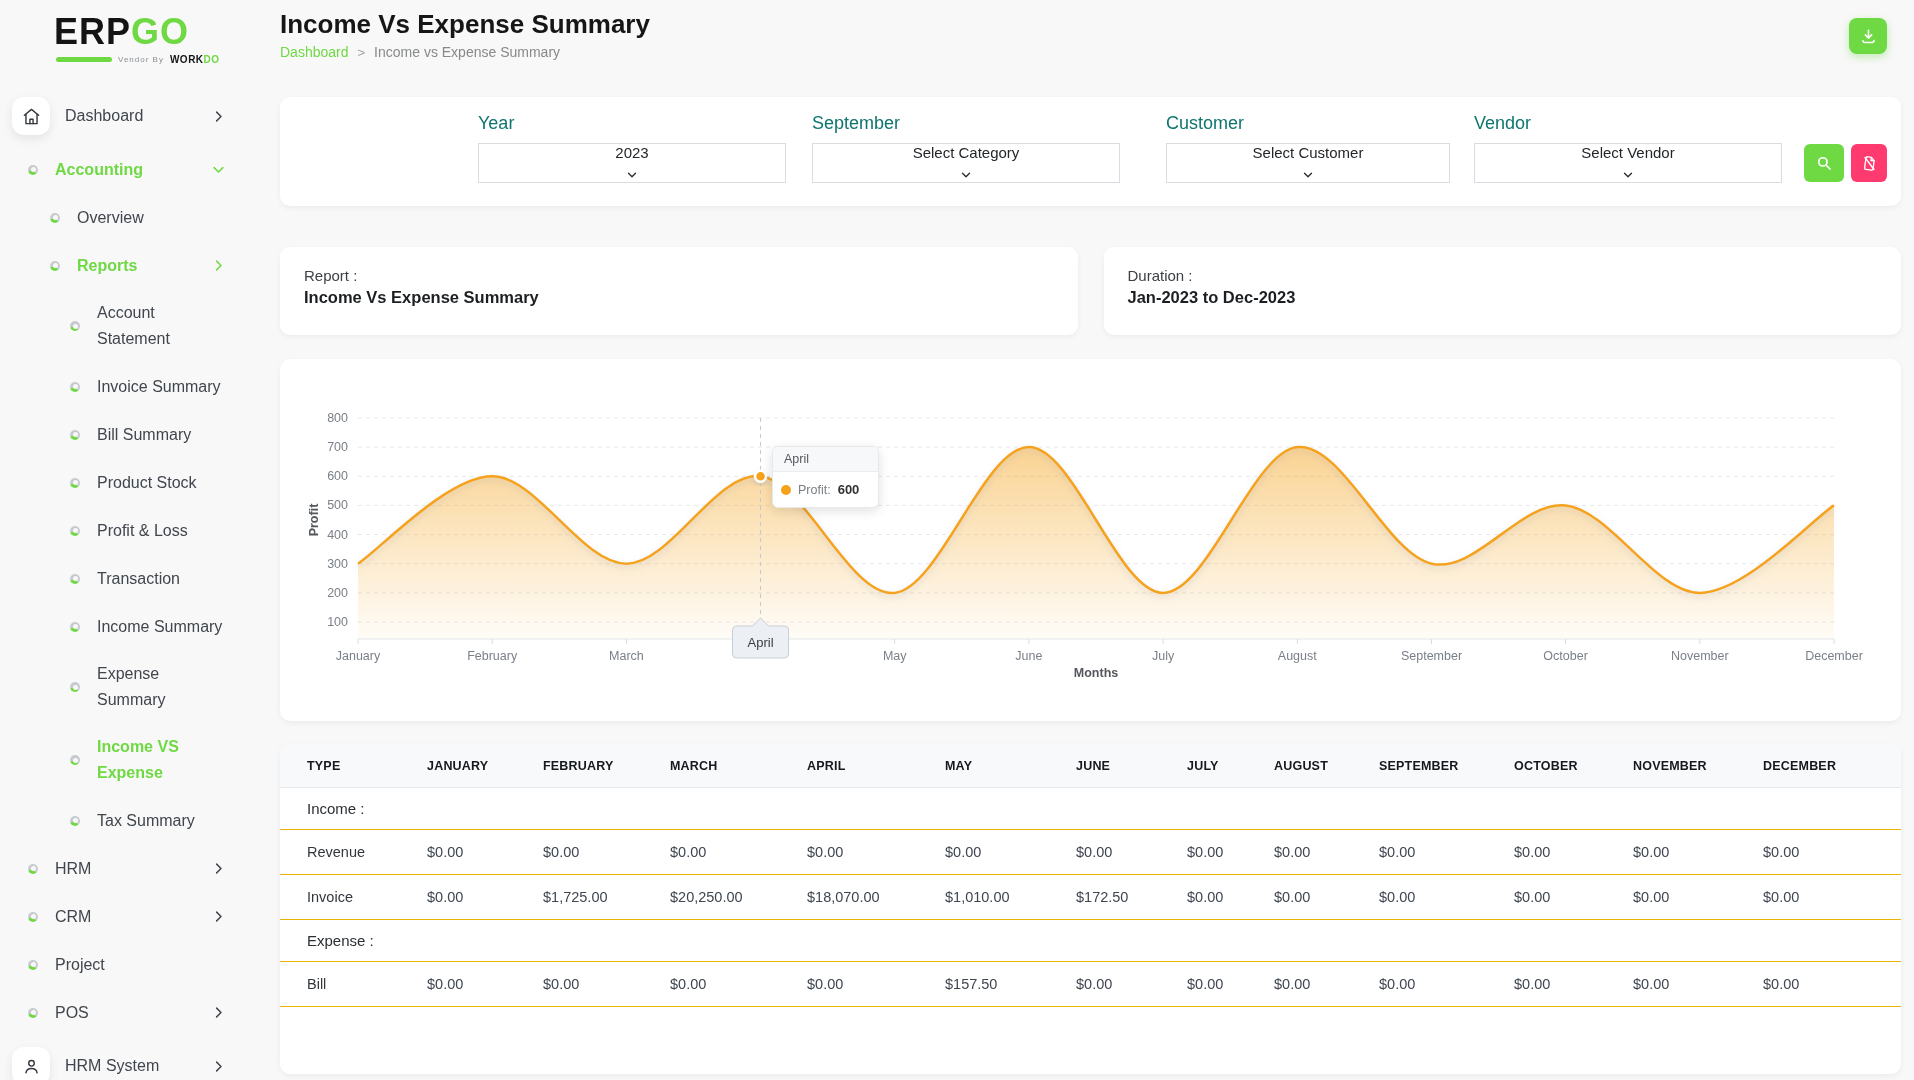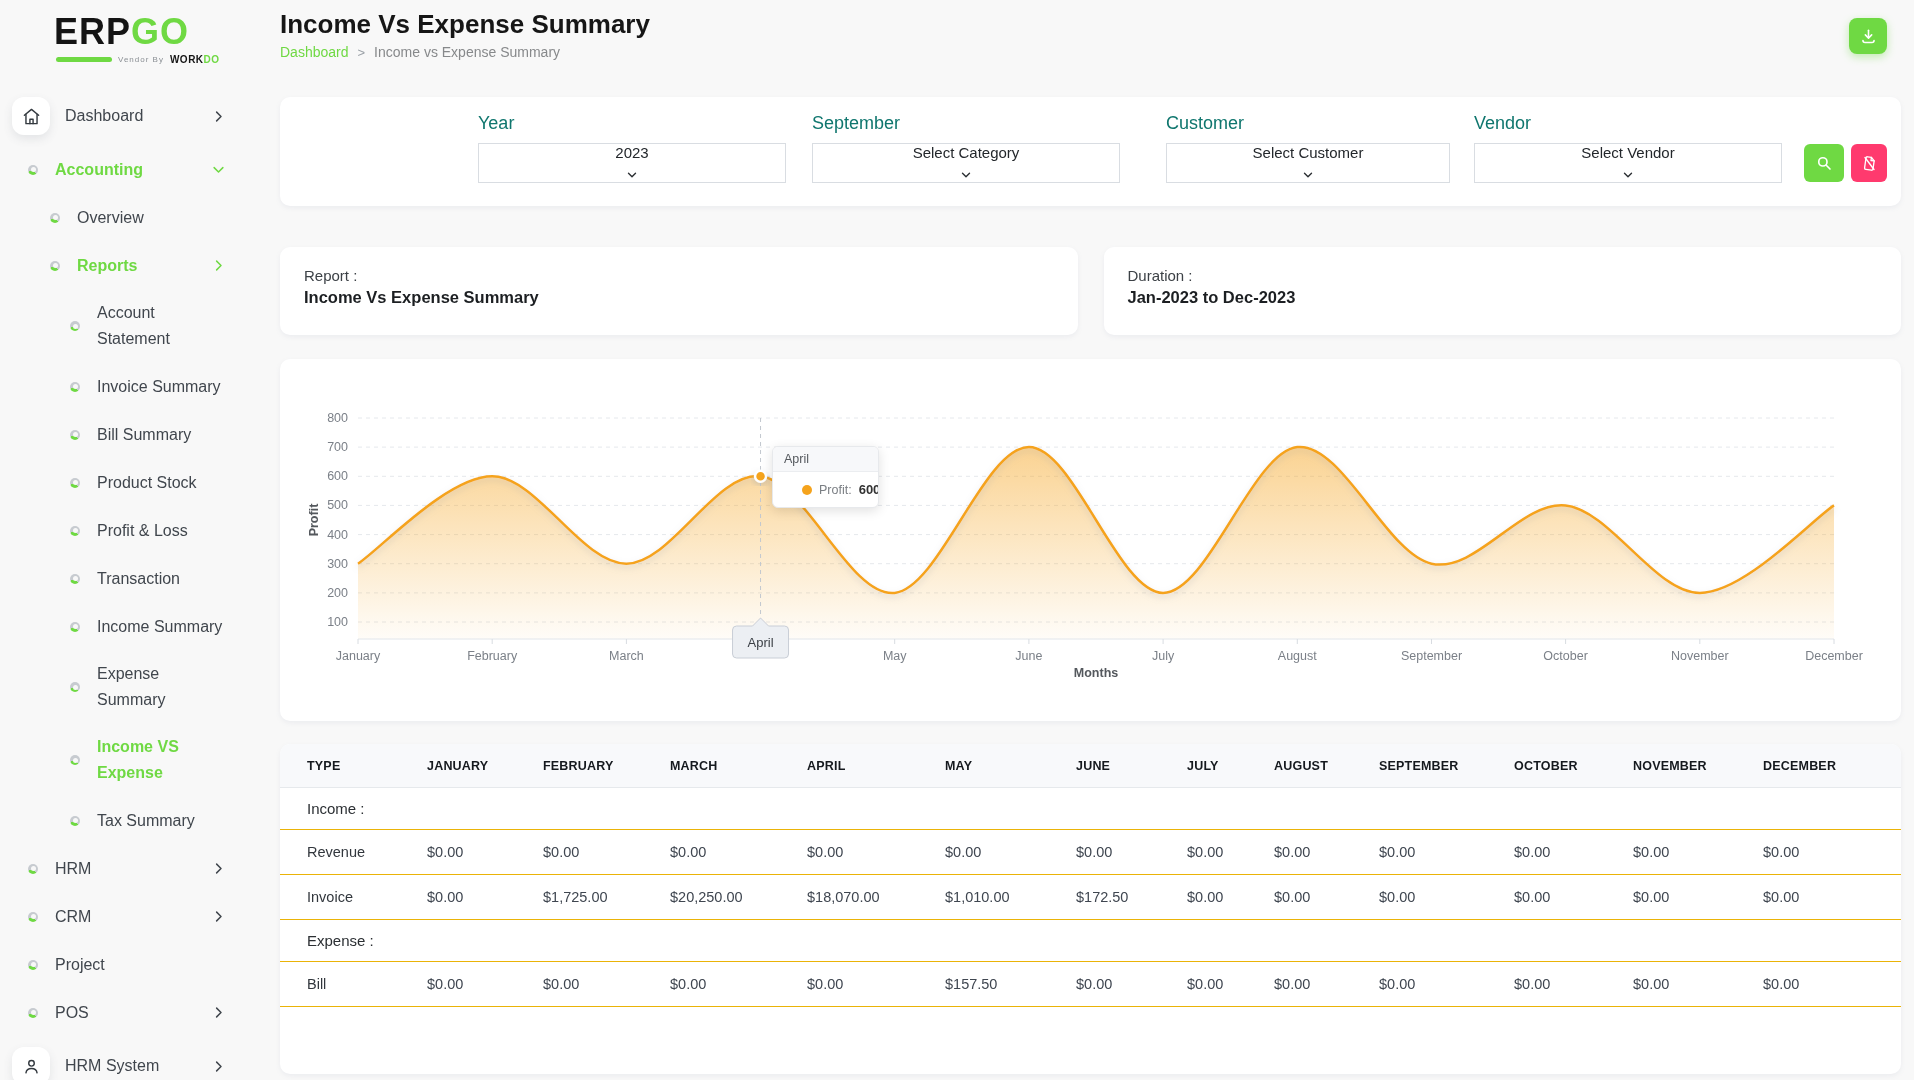--- a/index.html
+++ b/index.html
@@ -66,21 +66,21 @@
 
   
   .chart-card { margin-top:24px; height:362px; position:relative; }
   .chart-card svg { display:block; }
   svg text { font-family:"Liberation Sans", sans-serif; }
   .tick, .xlab { fill:#7b8088; font-size:12.5px; }
   .axt { fill:#54585d; font-size:12.5px; font-weight:700; }
   .ptr-text { fill:#3a3f45; font-size:13px; }
   .chart-tooltip { position:absolute; left:492px; top:87px; width:107px; background:#fff; border:1px solid #e7e9ec; border-radius:6px; box-shadow:0 3px 12px rgba(0,0,0,.12); overflow:hidden; z-index:5; }
   .tt-head { background:#f7f8fa; border-bottom:1px solid #ebedf0; padding:5px 11px; font-size:12.5px; color:#55595e; }
-  .tt-body { display:flex; align-items:center; gap:7px; padding:10px 29px; }
+  .tt-body { display:flex; align-items:center; gap:7px; padding:10px 8px; }
   .tt-dot { width:10px; height:10px; border-radius:50%; background:var(--orange); flex:0 0 auto; }
   .tt-series { font-size:12.5px; color:#7a7e83; }
   .tt-val { font-size:13px; font-weight:700; color:#333; }
 
   
   .table-card { margin-top:23px; overflow:hidden; min-height:330px; }
   table { border-collapse:collapse; table-layout:fixed; width:1621px; }
   thead tr { background:#f8f9fb; border-bottom:1px solid #e6e9ec; }
   th { text-align:left; font-size:12.5px; font-weight:700; color:#15191e; letter-spacing:.2px; padding:15px 4px 14px 0; }
   tbody tr { border-bottom:1px solid #eab308; }

